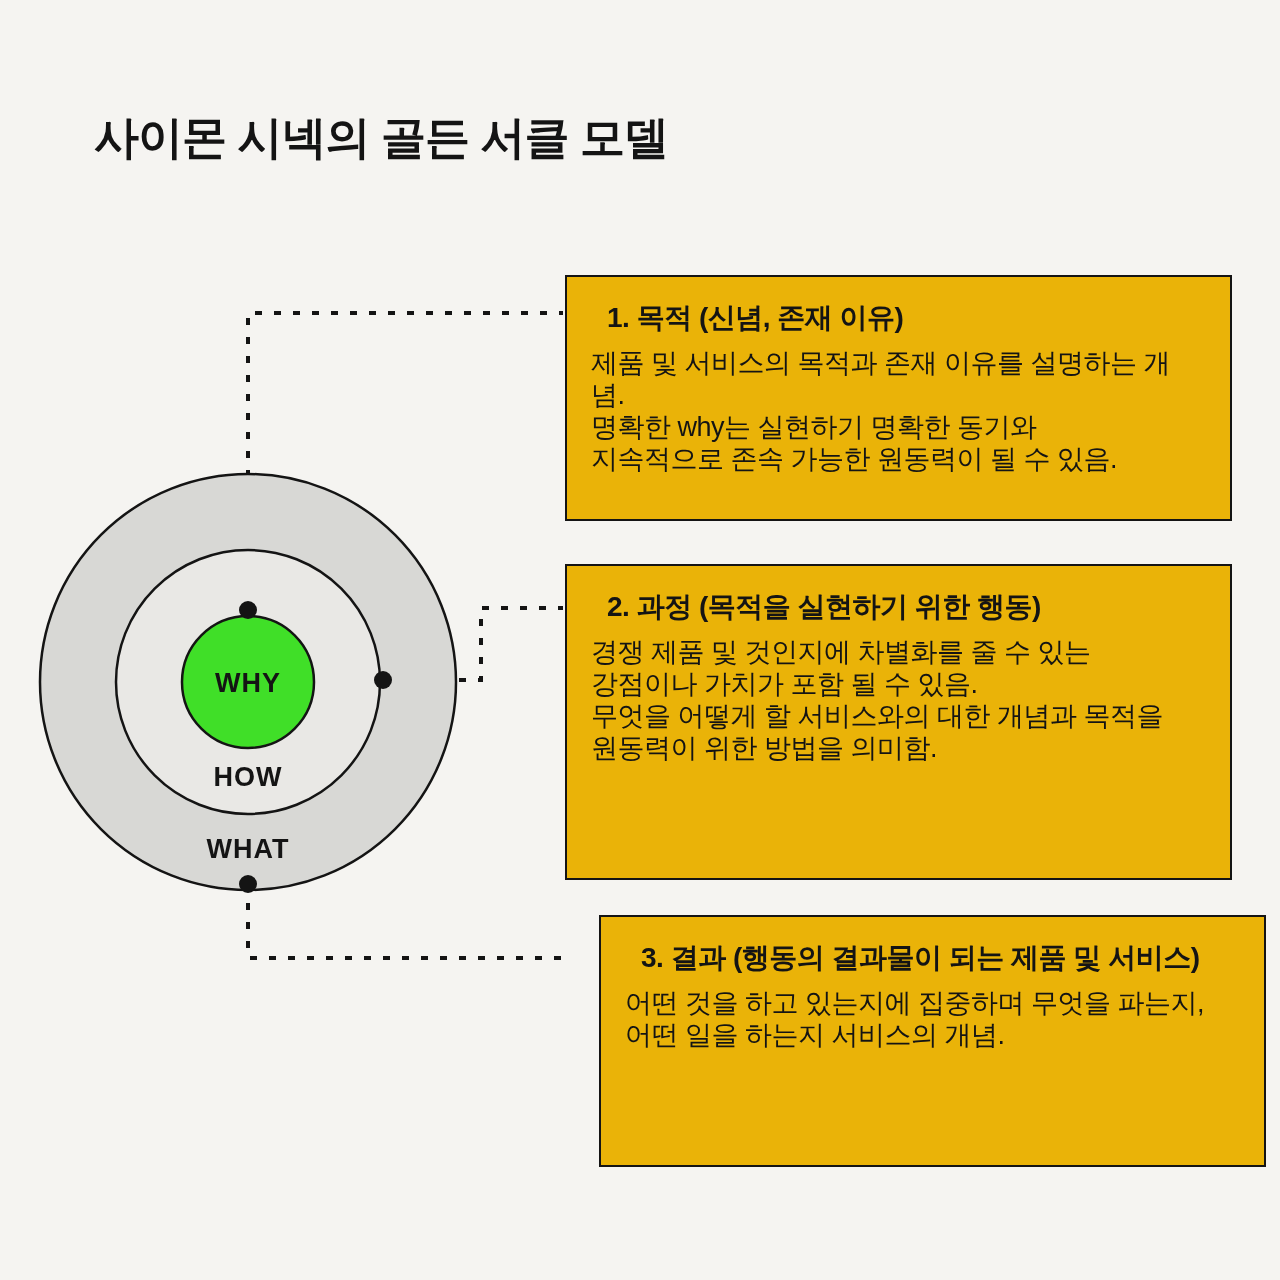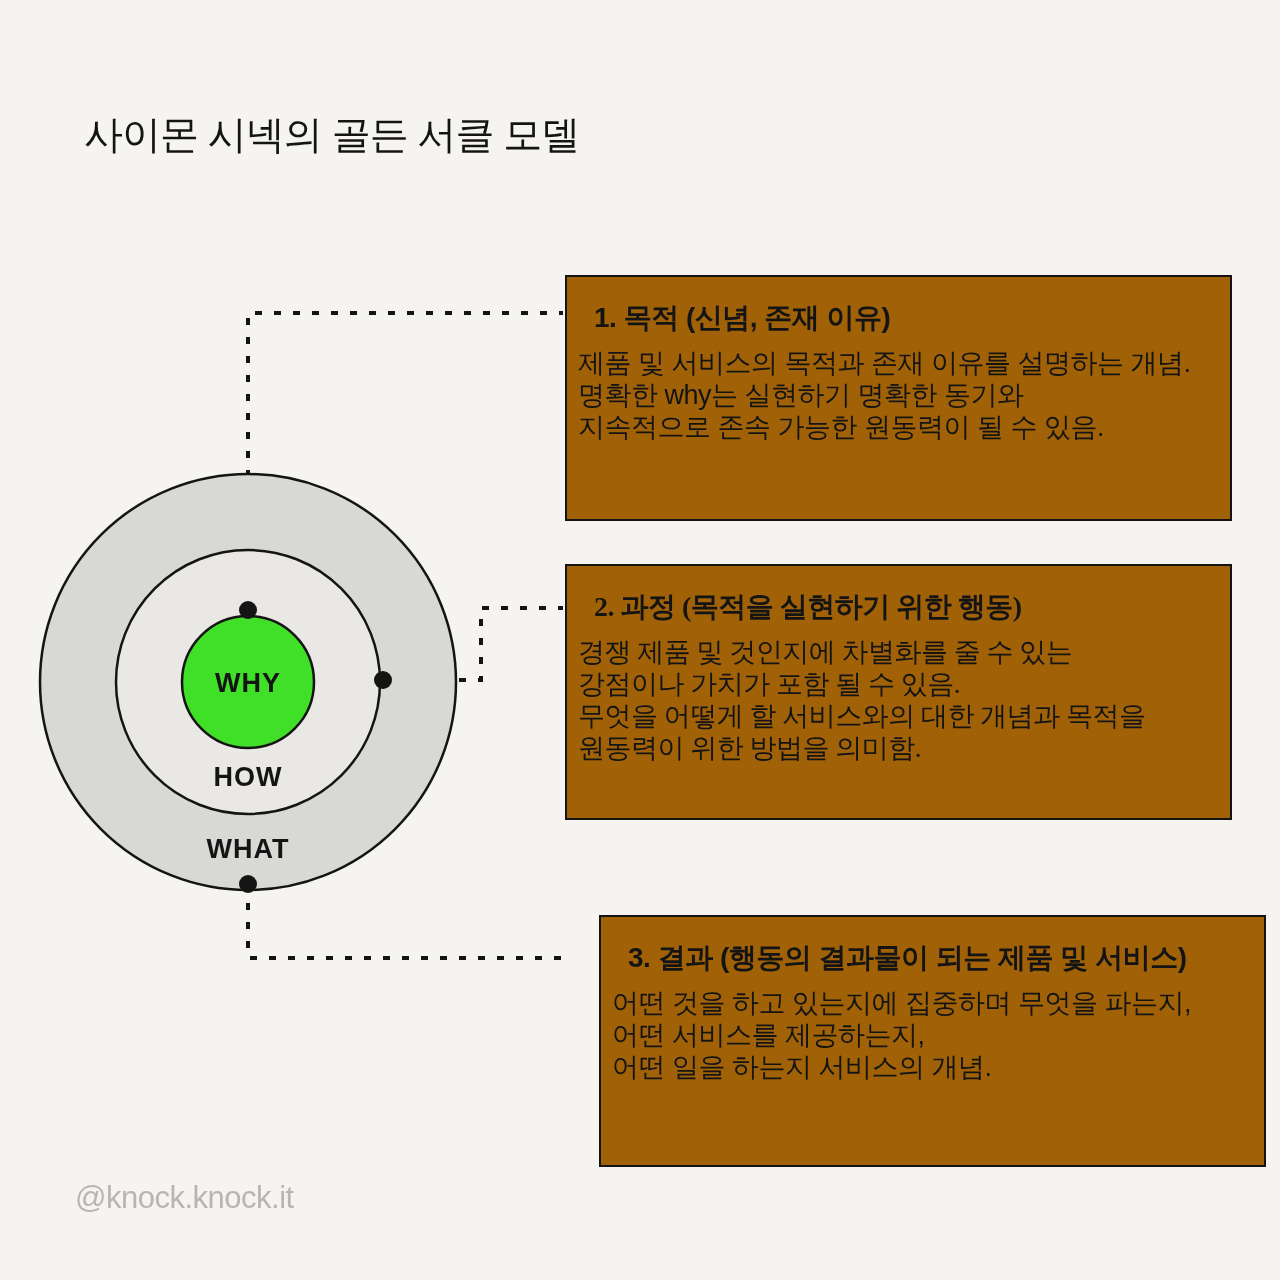--- a/index.html
+++ b/index.html
@@ -10,57 +10,57 @@
   }
   .canvas {
     position: relative;
     width: 1280px;
     height: 1280px;
     background: #f5f4f1;
     overflow: hidden;
   }
   .page-title {
     position: absolute;
-    left: 84px;
+    left: 94px;
     top: 108px;
-    font-size: 39px;
-    font-weight: 400;
+    font-size: 45px;
+    font-weight: 700;
     color: #141414;
     letter-spacing: -1px;
   }
   .diagram-layer {
     position: absolute;
     left: 0;
     top: 0;
   }
   .info-box {
     position: absolute;
     left: 565px;
     width: 667px;
-    background: #a16207;
+    background: #eab308;
     border: 2px solid #141414;
     box-sizing: border-box;
-    padding: 22px 28px 18px 11px;
+    padding: 22px 28px 18px 24px;
     color: #141414;
   }
   .info-box .heading {
     font-size: 28px;
     font-weight: 800;
     padding-left: 16px;
     margin-bottom: 10px;
     letter-spacing: -0.5px;
   }
   .info-box .line {
     font-size: 27px;
     font-weight: 400;
     line-height: 32px;
     letter-spacing: -0.5px;
   }
   .box-1 { top: 275px; height: 246px; }
-  .box-2 { top: 564px; height: 256px; font-family: Liberation Serif, serif; }
+  .box-2 { top: 564px; height: 316px; }
   .box-3 { top: 915px; height: 252px; margin-left: 34px; }
   .watermark {
     position: absolute;
     left: 75px;
     top: 1180px;
     font-size: 31px;
     font-weight: 500;
     color: #b8b6b2;
     letter-spacing: -0.5px;
   }
@@ -107,19 +107,17 @@
     <div class="heading">2.  과정 (목적을 실현하기 위한 행동)</div>
     <div class="line">경쟁 제품 및 것인지에 차별화를 줄 수 있는</div>
     <div class="line">강점이나 가치가 포함 될 수 있음.</div>
     <div class="line">무엇을 어떻게 할 서비스와의 대한 개념과 목적을</div>
     <div class="line">원동력이 위한 방법을 의미함.</div>
   </div>
 
   <div class="info-box box-3">
     <div class="heading">3.  결과 (행동의 결과물이 되는 제품 및 서비스)</div>
     <div class="line">어떤 것을 하고 있는지에 집중하며 무엇을 파는지,</div>
-    <div class="line">어떤 서비스를 제공하는지,</div>
     <div class="line">어떤 일을 하는지 서비스의 개념.</div>
   </div>
 
-  <div class="watermark">@knock.knock.it</div>
 
 </div>
 
 </body></html>

